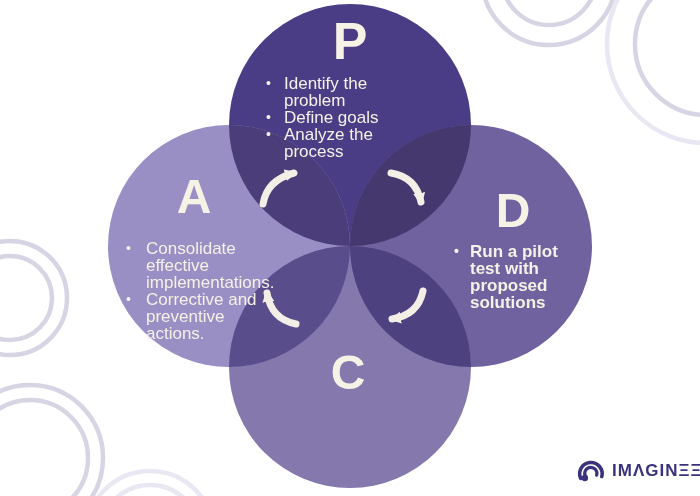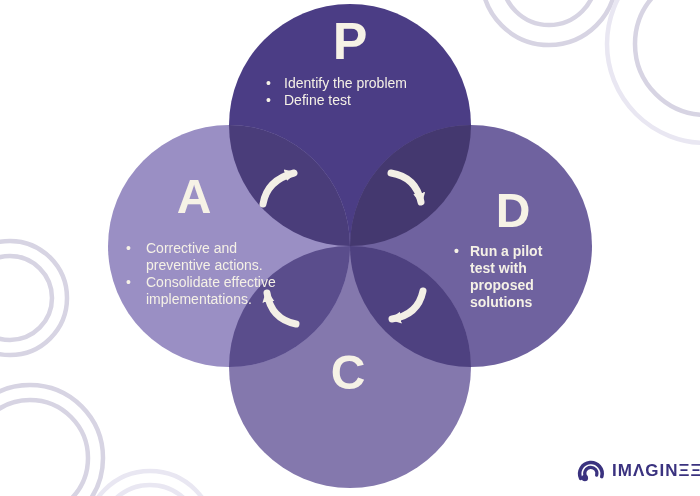--- a/index.html
+++ b/index.html
@@ -12,21 +12,21 @@
   .big-letter{
     position:absolute;font-weight:700;color:#f6f2e6;line-height:1;
     transform:translateX(-50%);letter-spacing:0;
   }
   .letter-p{left:350px;top:15px;font-size:52px;}
   .letter-a{left:194px;top:173px;font-size:48px;}
   .letter-d{left:513px;top:187px;font-size:48px;}
   .letter-c{left:348px;top:349px;font-size:48px;}
   ul.items{
     position:absolute;margin:0;padding:0;list-style:none;
-    color:#f5f1e6;font-size:14px;line-height:17px;
+    color:#f5f1e6;font-size:17px;line-height:17px;
   }
   ul.items li{position:relative;margin:0;}
   ul.items li::before{
     content:"\2022";position:absolute;left:8px;top:0;
     font-size:14px;color:#f5f1e6;
   }
   .items-p{left:258px;top:75px;width:170px;}
   .items-p li{padding-left:26px;}
   .items-a{left:118px;top:240px;width:158px;}
   .items-a li{padding-left:28px;}
@@ -86,30 +86,31 @@
   </svg>
 
   <div class="big-letter letter-p">P</div>
   <div class="big-letter letter-d">D</div>
   <div class="big-letter letter-c">C</div>
   <div class="big-letter letter-a">A</div>
 
   <ul class="items items-p">
 
   <li>Identify the problem</li>
-      <li>Define test</li>
+      <li>Define goals</li>
+      <li>Analyze the process</li>
     </ul>
   <ul class="items items-d">
 
   <li>Run a pilot test with proposed solutions</li>
     </ul>
   <ul class="items items-a">
 
-  <li>Corrective and preventive actions.</li>
-      <li>Consolidate effective implementations.</li>
+  <li>Consolidate effective implementations.</li>
+      <li>Corrective and preventive actions.</li>
     </ul>
 
   <div class="logo">
     <svg width="30" height="32" viewBox="0 0 32 32" xmlns="http://www.w3.org/2000/svg">
       <path d="M5,24 A12,12 0 1 1 27.5,22" fill="none" stroke-width="3.8" stroke-linecap="round" stroke="#3a327f"></path>
       <path d="M10,21.5 A6.5,6.5 0 1 1 22,20.5" fill="none" stroke-width="3.4" stroke-linecap="round" stroke="#3a327f"></path>
       <circle cx="9.5" cy="23.5" r="3.4" fill="#3a327f"></circle>
     </svg>
     <span class="logo-text">IMΛGINΞΞR</span>
   </div>

